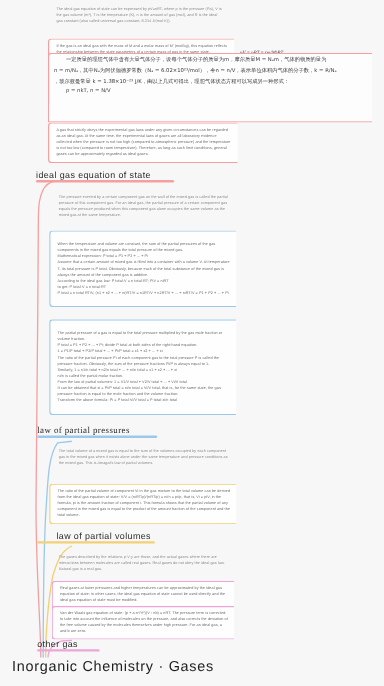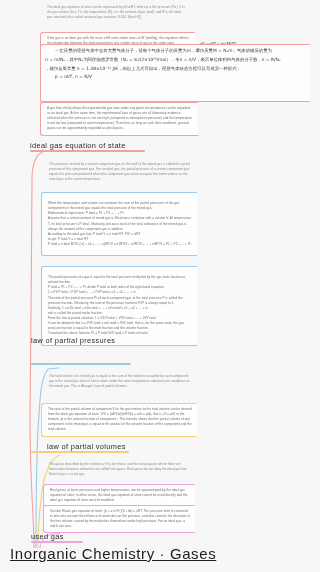--- a/index.html
+++ b/index.html
@@ -61,25 +61,24 @@
     background:#fdfdfd;
     white-space:nowrap;
     overflow:hidden;
     font-family:"DejaVu Sans",sans-serif;
   }
   .cjk .ind{display:inline-block;width:10px;}
 
   .bottom-title{
     position:absolute;
     left:10px;bottom:10px;
-    font-size:15px;
+    font-size:12px;
     color:#1d1d1d;
     letter-spacing:.6px;
     white-space:nowrap;
-    text-decoration:underline;
   }
 </style>
 </head>
 <body>
 
 <div id="canvas">
 
   <svg class="spine" width="60" height="572" viewBox="0 0 60 572">
 
     <path d="M34 548 C34 520 30 480 30 420 C30 330 32 260 32 180 C32 160 38 152 46 151 L74 151" fill="none" stroke="#f4a0a0" stroke-width="1.1"></path>
@@ -134,21 +133,21 @@
 P total = P1 + P2 + ... + Pi; divide P total at both sides of the right-hand equation.
 1 = P1/P total + P2/P total + ... + Pi/P total = x1 + x2 + ... + xi
 The ratio of the partial pressure Pi of each component gas to the total pressure P is called the pressure fraction. Obviously, the sum of the pressure fractions Pi/P is always equal to 1.
 Similarly, 1 = n1/n total + n2/n total + ... + ni/n total = x1 + x2 + ... + xi
 ni/n is called the partial molar fraction.
 From the law of partial volumes: 1 = V1/V total + V2/V total + ... + Vi/V total
 It can be obtained that xi = Pi/P total = ni/n total = Vi/V total, that is, for the same state, the gas pressure fraction is equal to the mole fraction and the volume fraction.
 Transform the above formula: Pi = P total·Vi/V total = P total·xi/n total</p>
   </div>
 
-  <div class="group-title" style="left:31px; top:336px;">law of partial pressures</div>
+  <div class="group-title" style="left:31px; top:354px;font-family:Liberation Serif, serif;">law of partial pressures</div>
   <div class="group-title-underline" style="left:31px; top:363px; width:100px; background:#9cc9ea;"></div>
 
   <div class="card plain" style="left:44px; top:371px; width:152px;">
     <p>The total volume of a mixed gas is equal to the sum of the volumes occupied by each component gas in the mixed gas when it exists alone under the same temperature and pressure conditions as the mixed gas. This is Amagat's law of partial volumes.</p>
   </div>
 
   <div class="card bordered" style="left:41px; top:403px; width:156px; border-color:#f3cf76;">
     <p>The ratio of the partial volume of component Vi in the gas mixture to the total volume can be derived from the ideal gas equation of state: V/V = (niRT/p)/(nRT/p) = ni/n = pi/p, that is, Vi = piV, in the formula, pi is the amount fraction of component i. This formula shows that the partial volume of any component in the mixed gas is equal to the product of the amount fraction of the component and the total volume.</p>
   </div>
 
@@ -160,18 +159,18 @@
   </div>
 
   <div class="card bordered" style="left:43px; top:484px; width:152px; border-color:#eda5d8;">
     <p>Real gases at lower pressures and higher temperatures can be approximated by the ideal gas equation of state; in other cases, the ideal gas equation of state cannot be used directly and the ideal gas equation of state must be modified.</p>
   </div>
 
   <div class="card bordered" style="left:43px; top:505px; width:152px; border-color:#eda5d8;">
     <p>Van der Waals gas equation of state: (p + a·n²/V²)(V - nb) = nRT. The pressure term is corrected to take into account the influence of molecules on the pressure, and also corrects the deviation of the free volume caused by the molecules themselves under high pressure. For an ideal gas, a and b are zero.</p>
   </div>
 
-  <div class="group-title" style="left:31px; top:532px;">used gas</div>
+  <div class="group-title" style="left:31px; top:532px;">other gas</div>
   <div class="group-title-underline" style="left:31px; top:541px; width:52px; background:#eda5d8;"></div>
 
   <div class="bottom-title">Inorganic Chemistry · Gases</div>
 
 </div>
 
 </body></html>

